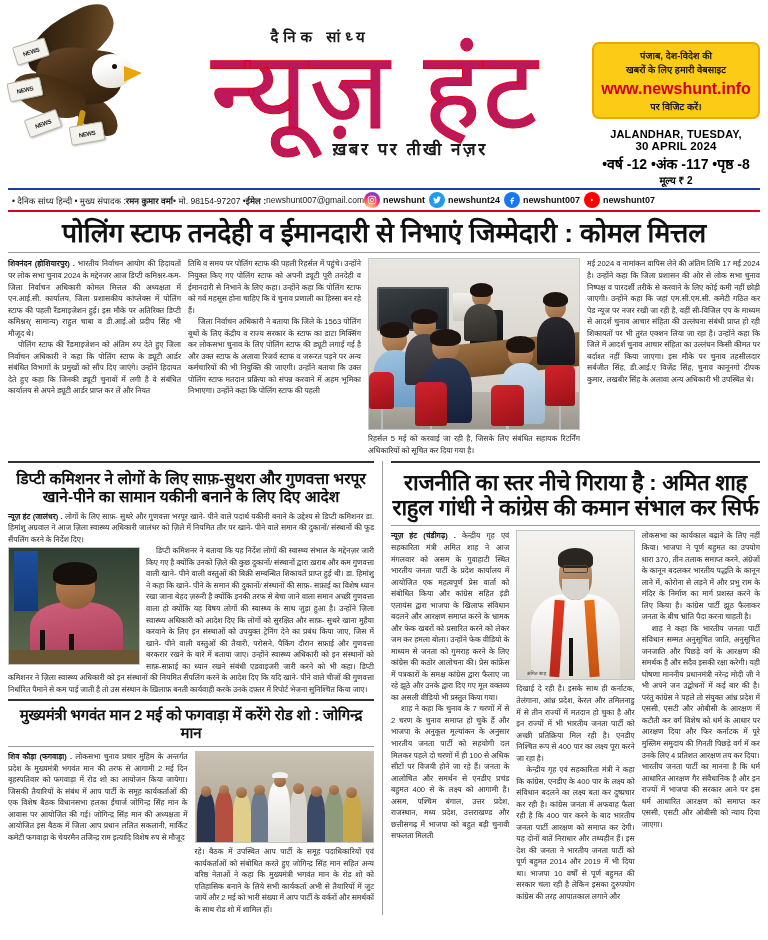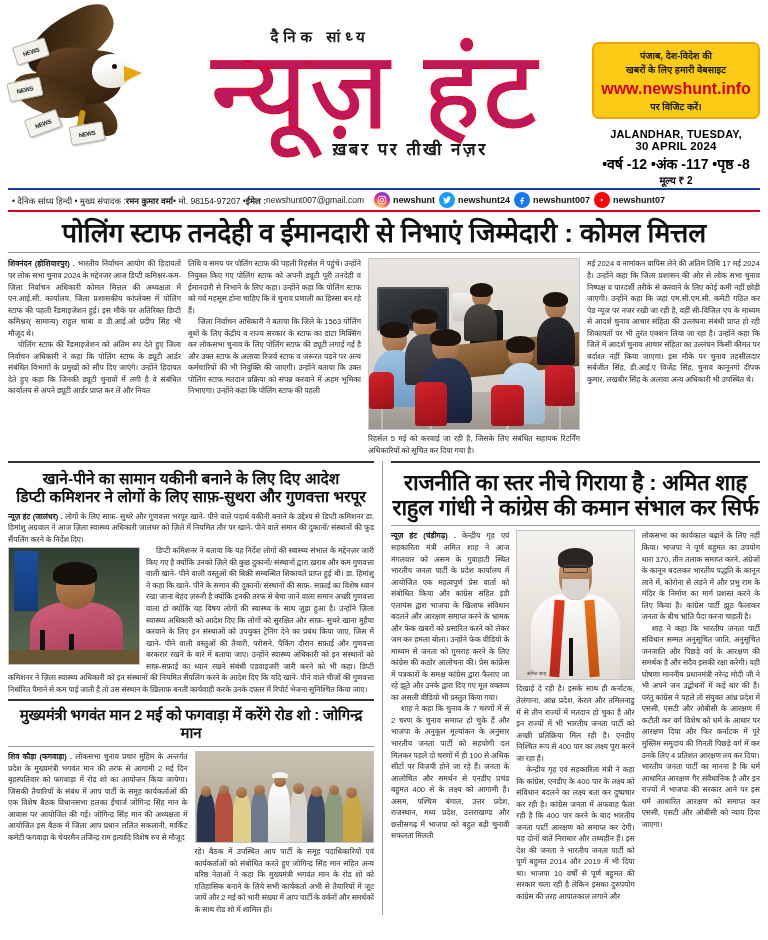--- a/index.html
+++ b/index.html
@@ -92,21 +92,21 @@
   .issue-line { font-size: 14px; font-weight: bold; margin-top: 2px; }
   .price-line { font-size: 10px; font-weight: bold; }
 
   
   .contact-bar {
     border-top: 2px solid #1a3fa0; border-bottom: 2px solid #d4001a;
     height: 24px; display: flex; align-items: center;
     padding: 0 4px; gap: 0; margin-top: 2px;
   }
   .contact-text { font-size: 8.5px; color: #1a1a1a; white-space: nowrap; }
-  .socials { display: flex; align-items: center; gap: 4px; margin-left: 10px; }
+  .socials { display: flex; align-items: center; gap: 4px; margin-left: 0; }
   .soc { display: flex; align-items: center; gap: 3px; }
   .soc-label { font-size: 9px; font-weight: bold; color: #111; }
   .ic { width: 16px; height: 16px; border-radius: 50%; display:flex; align-items:center; justify-content:center; flex:0 0 16px;}
   .ic svg { display:block; }
   .ic-ig { background: radial-gradient(circle at 30% 110%, #fdf497 0%, #fd5949 45%, #d6249f 65%, #285AEB 100%); }
   .ic-tw { background: #1d9bf0; }
   .ic-fb { background: #1877f2; }
   .ic-yt { background: #ff0000; }
 
   
@@ -352,22 +352,22 @@
       <p class="body-txt">मई 2024 व नामांकन वापिस लेने की अंतिम तिथि 17 मई 2024 है। उन्होंने कहा कि जिला प्रशासन की ओर से लोक सभा चुनाव निष्पक्ष व पारदर्शी तरीके से करवाने के लिए कोई कमी नहीं छोड़ी जाएगी। उन्होंने कहा कि जहां एम.सी.एम.सी. कमेटी गठित कर पेड न्यूज पर नजर रखी जा रही है, वहीं सी-विजिल एप के माध्यम से आदर्श चुनाव आचार संहिता की उल्लंघना संबंधी प्राप्त हो रही शिकायतों पर भी तुरंत एक्शन लिया जा रहा है। उन्होंने कहा कि जिले में आदर्श चुनाव आचार संहिता का उल्लंघन किसी कीमत पर बर्दाश्त नहीं किया जाएगा। इस मौके पर चुनाव तहसीलदार सर्बजीत सिंह, डी.आई.ए विजेंद्र सिंह, चुनाव कानूनगो दीपक कुमार, लखबीर सिंह के अलावा अन्य अधिकारी भी उपस्थित थे।</p>
     </div>
   </div>
 
   <div class="lower">
 
     <div class="lower-left">
 
       <div class="rule-mid" style="margin-bottom:2px"></div>
       <div class="h-sec h-sec-2">
+        <div>डिप्टी कमिशनर ने लोगों के लिए साफ़-सुथरा और गुणवत्ता भरपूर</div>
         <div>खाने-पीने का सामान यकीनी बनाने के लिए दिए आदेश</div>
-        <div>डिप्टी कमिशनर ने लोगों के लिए साफ़-सुथरा और गुणवत्ता भरपूर</div>
       </div>
 
       <div>
         <p class="body-txt"><span class="lead-in">न्यूज़ हंट (जालंधर) .</span><span> लोगों के लिए साफ़- सुथरे और गुणवत्ता भरपूर खाने- पीने वाले पदार्थ यकीनी बनाने के उद्देश्य से डिप्टी कमिशनर डा. हिमांशु अग्रवाल ने आज ज़िला स्वास्थ्य अधिकारी जालंधर को ज़िले में नियमित तौर पर खाने- पीने वाले समान की दुकानों/ संस्थानों की फूड सैंपलिंग करने के निर्देश दिए।</span></p>
         <div style="overflow:hidden">
           <div class="photo-dc">
             <div class="dc-bg"></div>
             <div class="dc-flag"></div>
             <div class="dc-torso"></div>
             <div class="dc-head"></div>

